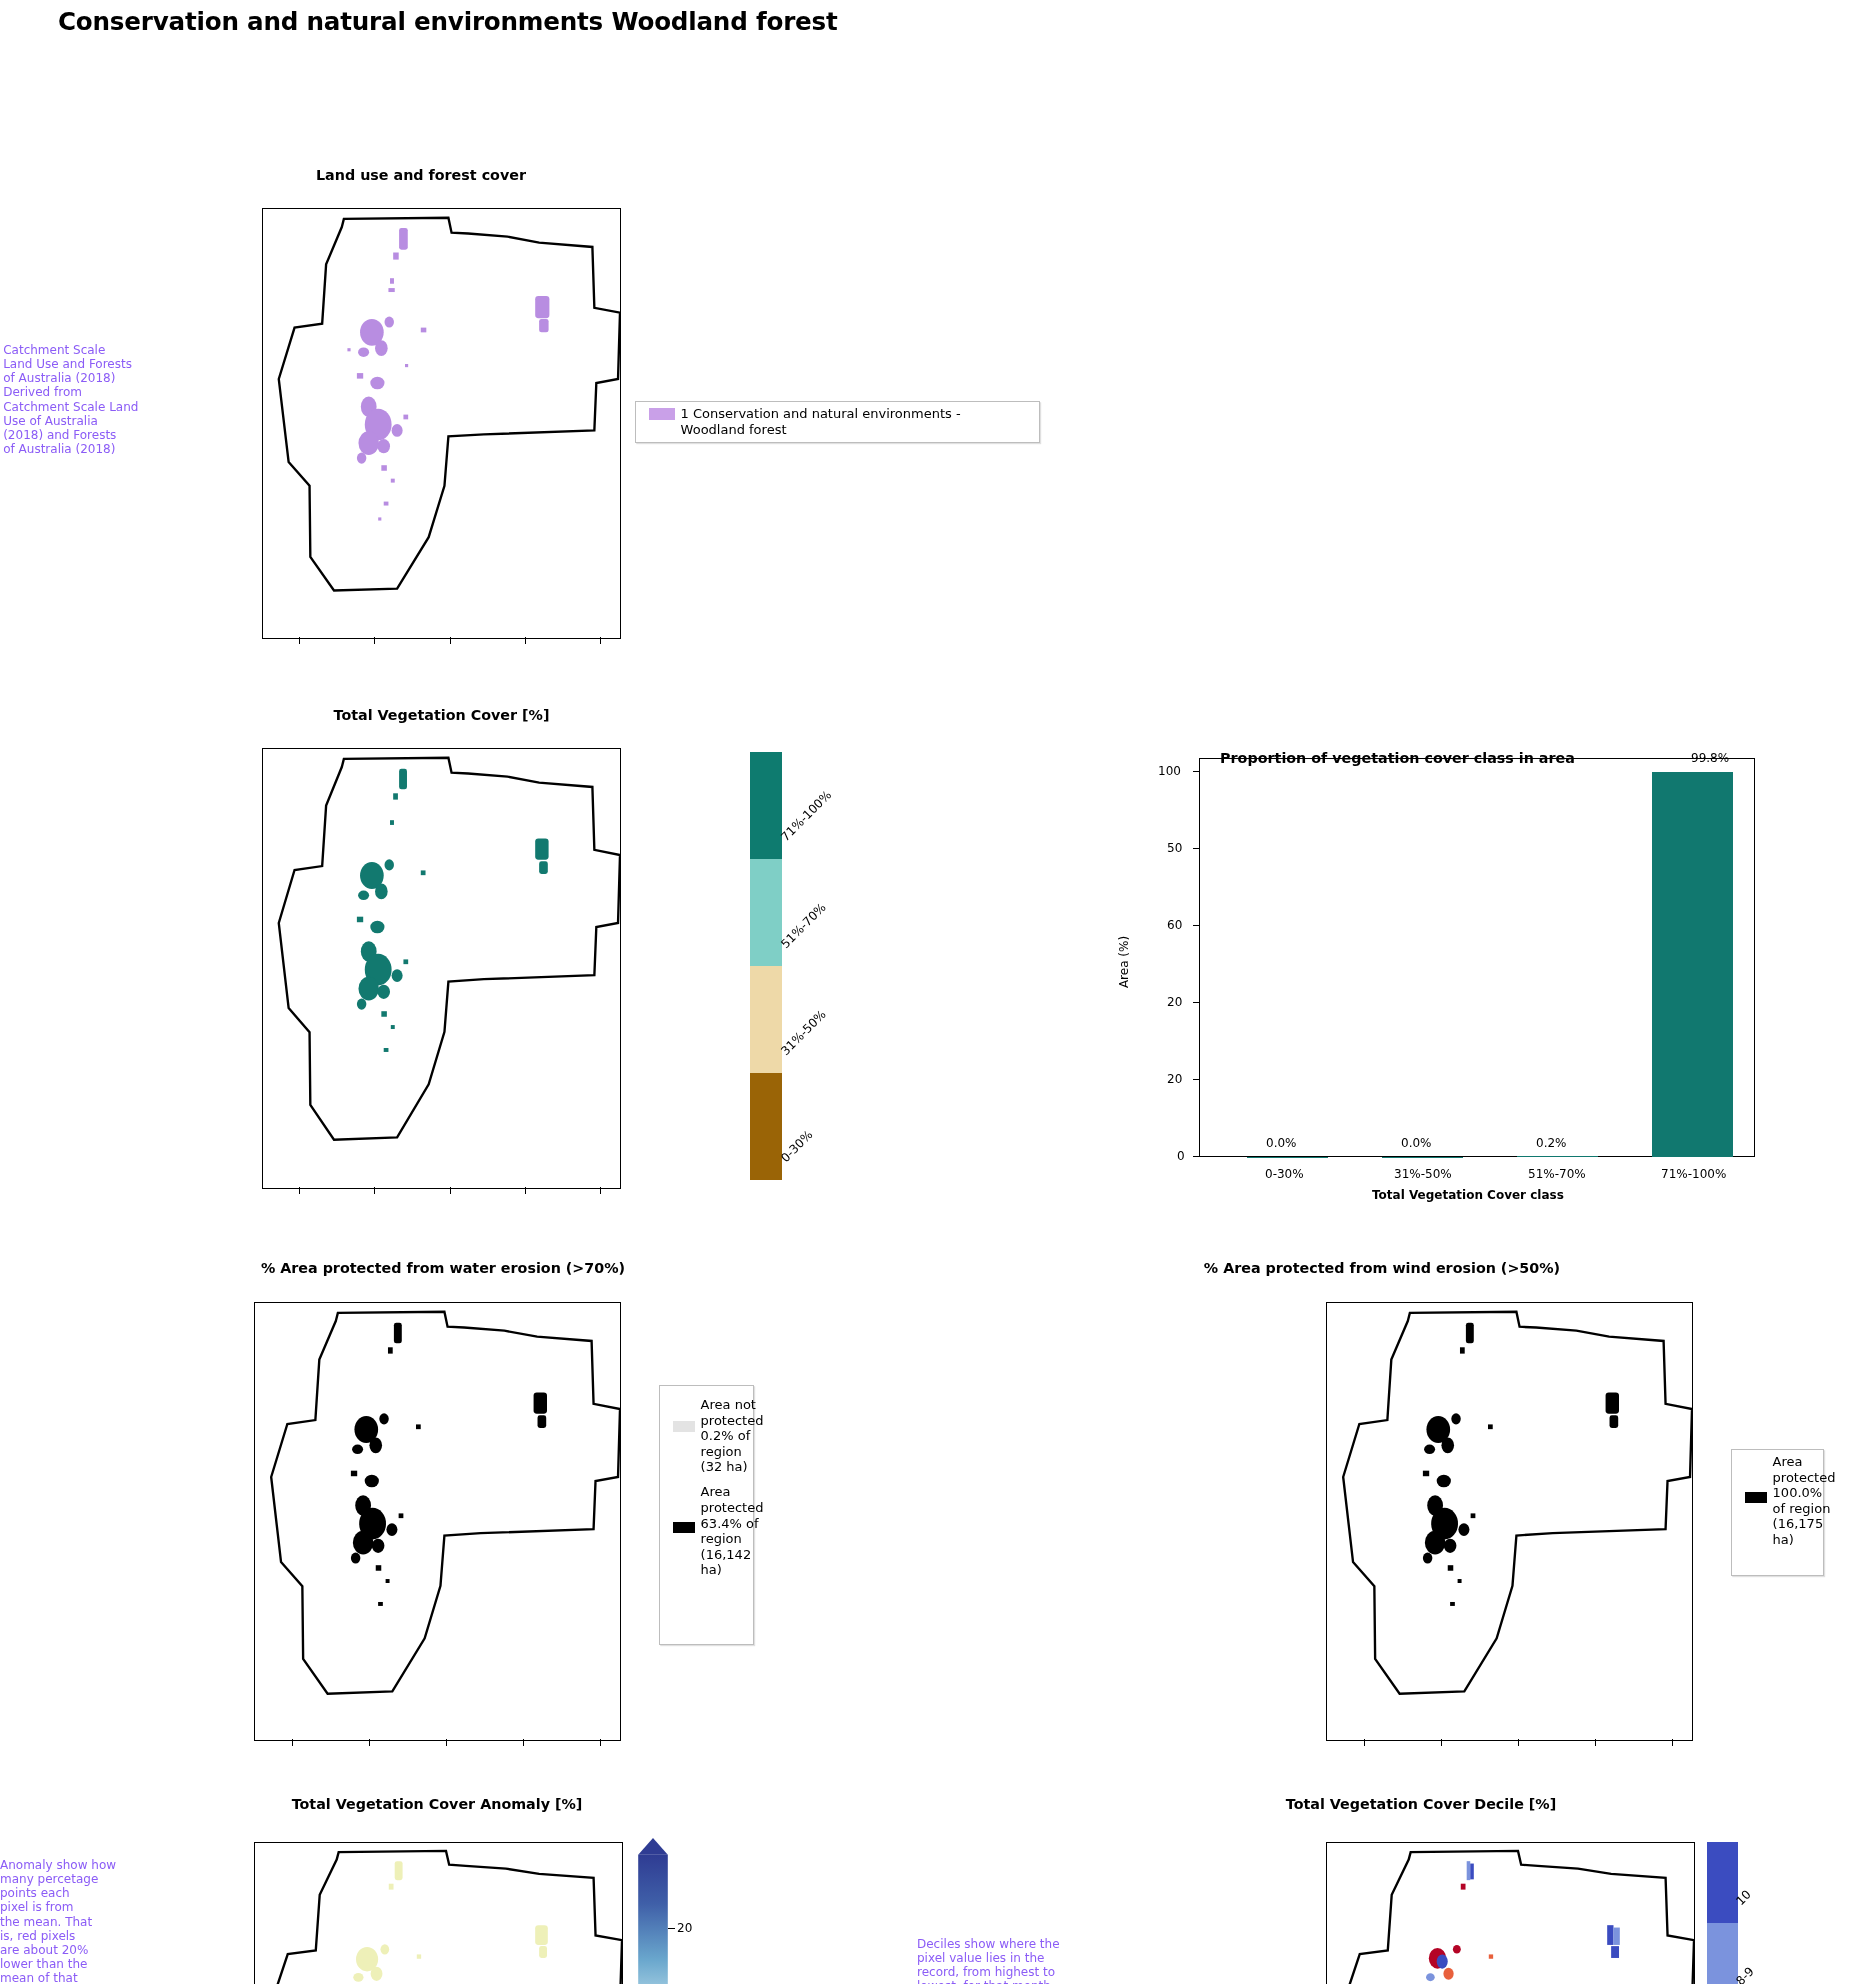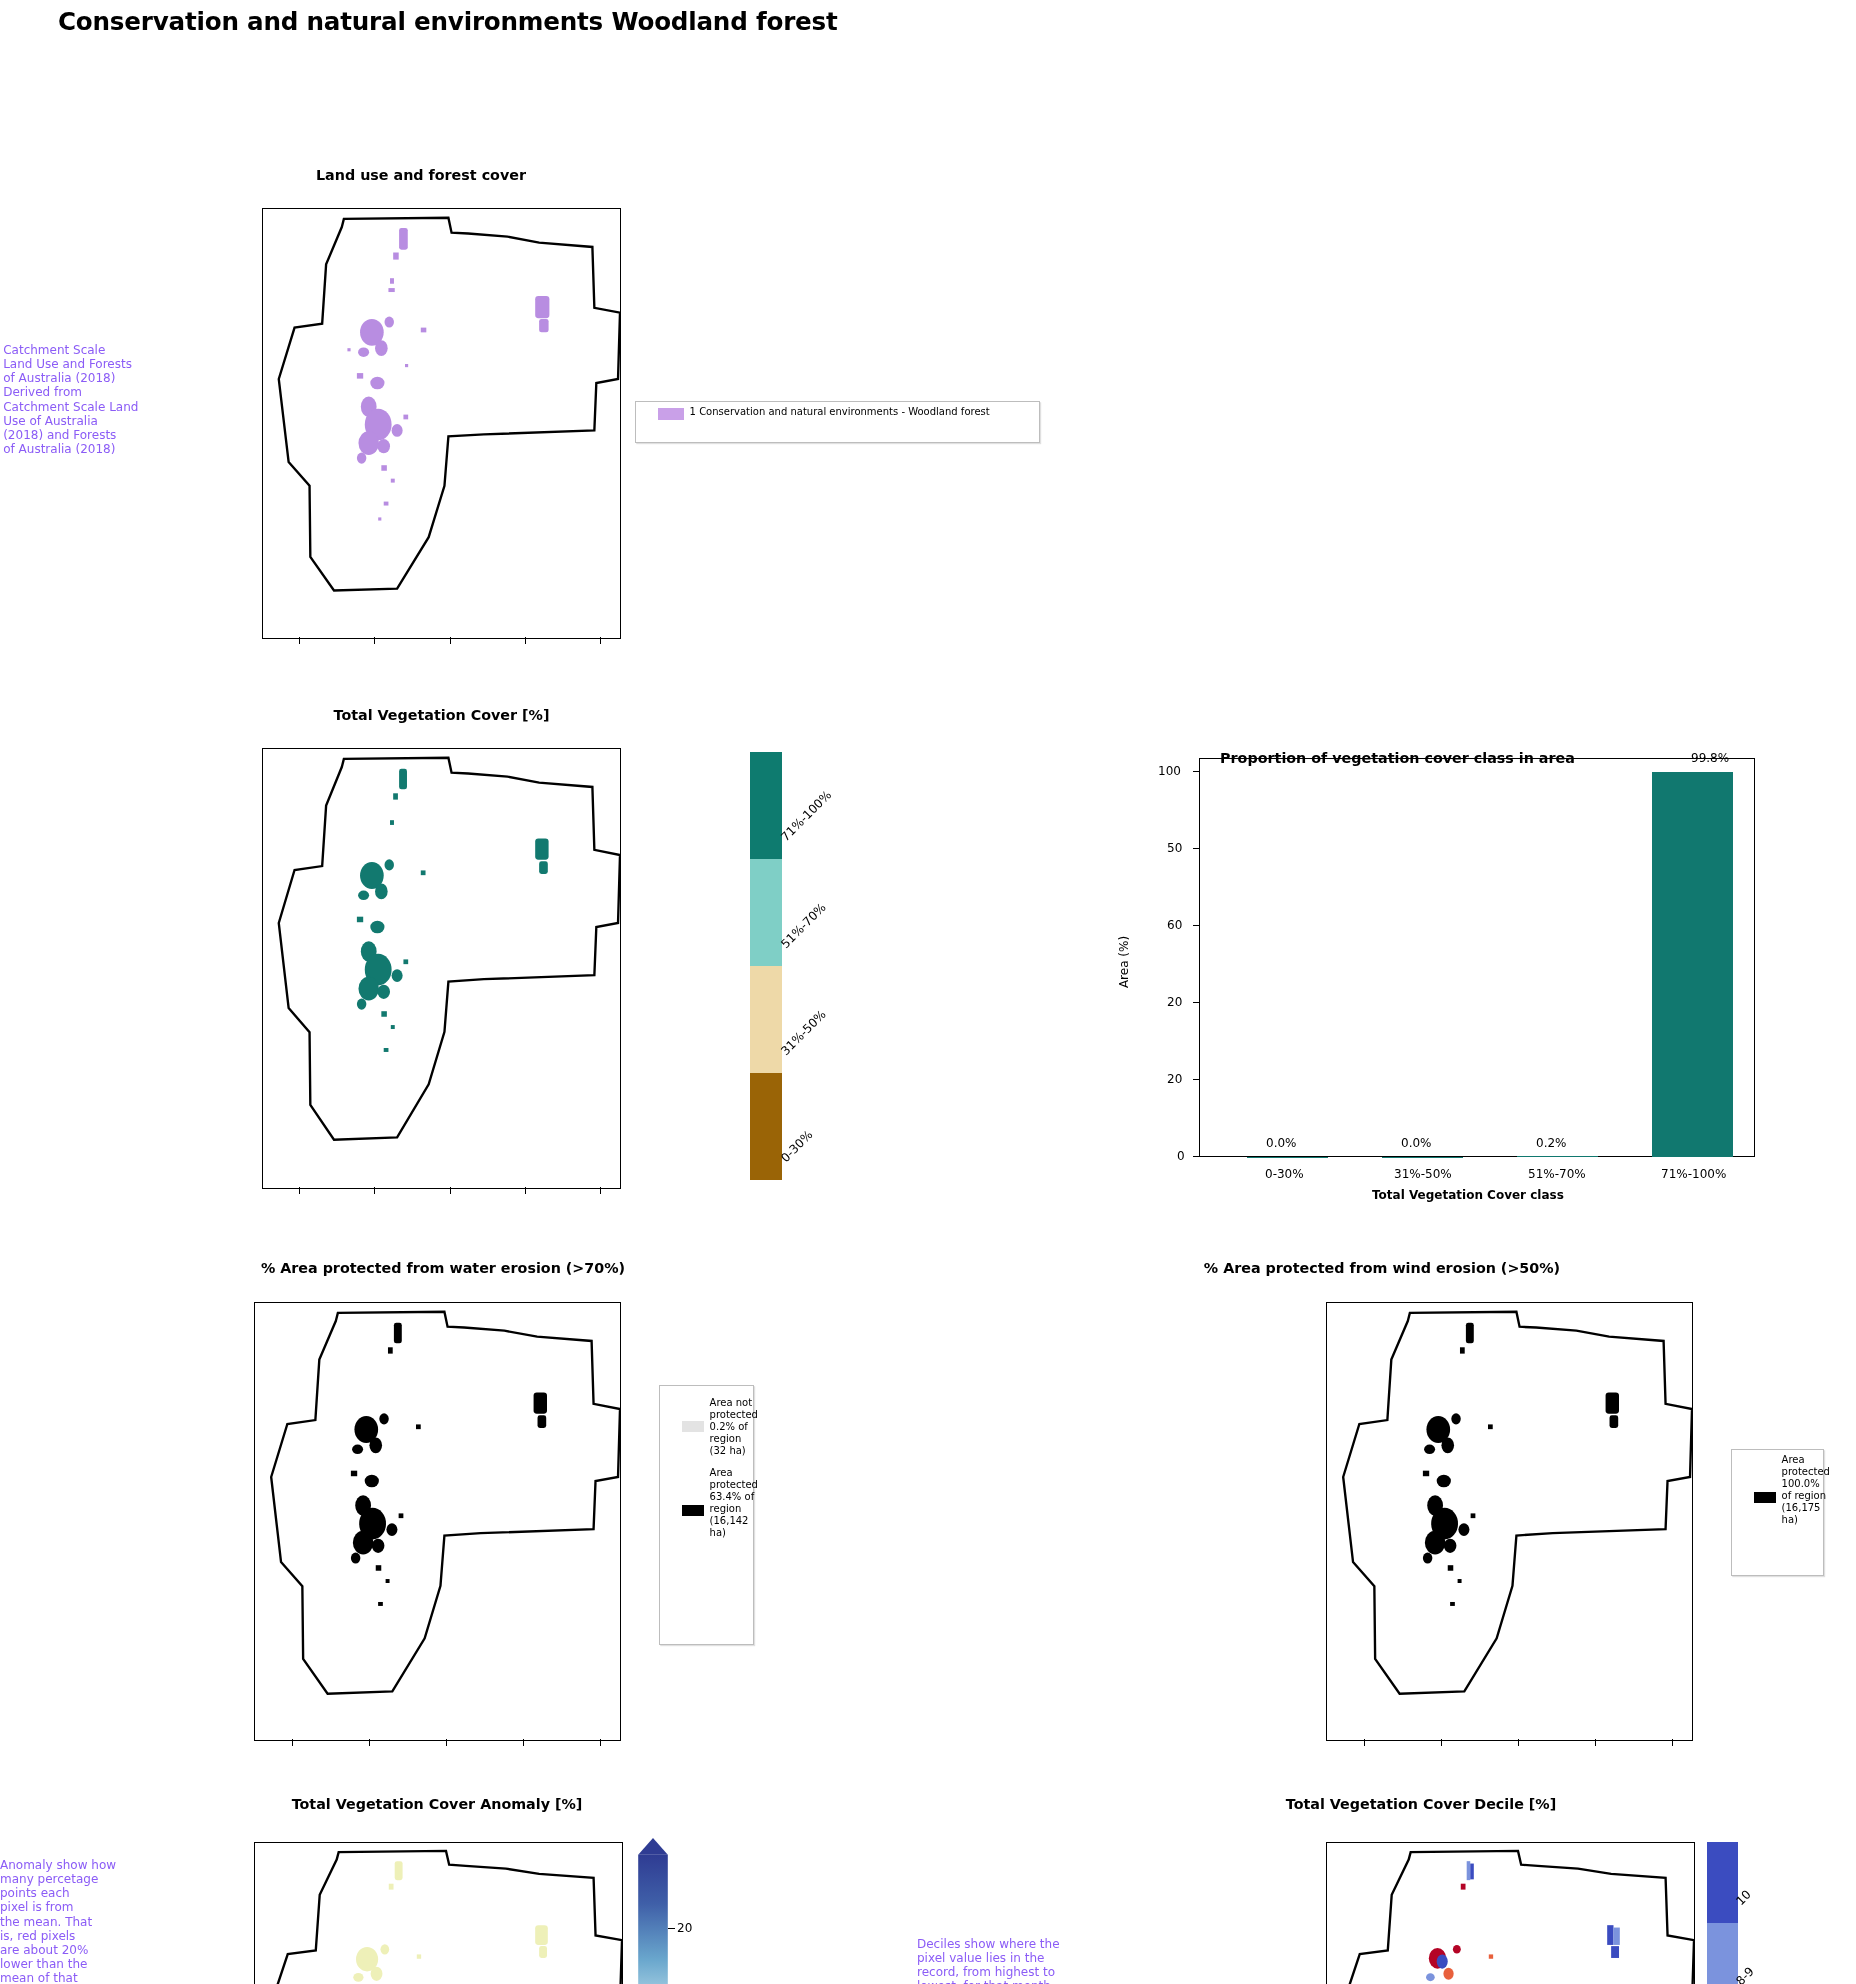--- a/index.html
+++ b/index.html
@@ -55,23 +55,23 @@
     position: absolute;
     background: #000;
   }
 
   
   .legend-box {
     position: absolute;
     background: #ffffff;
     border: 0.8px solid #bdbdbd;
     box-sizing: border-box;
-    font-size: 10px;
+    font-size: 13px;
     line-height: 1.2;
-    padding: 4px 22px;
+    padding: 4px 13px;
     box-shadow: 1.2px 1.2px 0 rgba(0,0,0,0.12);
   }
   .legend-row { display: flex; align-items: flex-start; gap: 5.6px; }
   .legend-swatch {
     flex: 0 0 auto;
     width: 26px; height: 12px;
     margin-top: 1.6px;
   }
   .legend-label { flex: 1 1 auto; }
 

